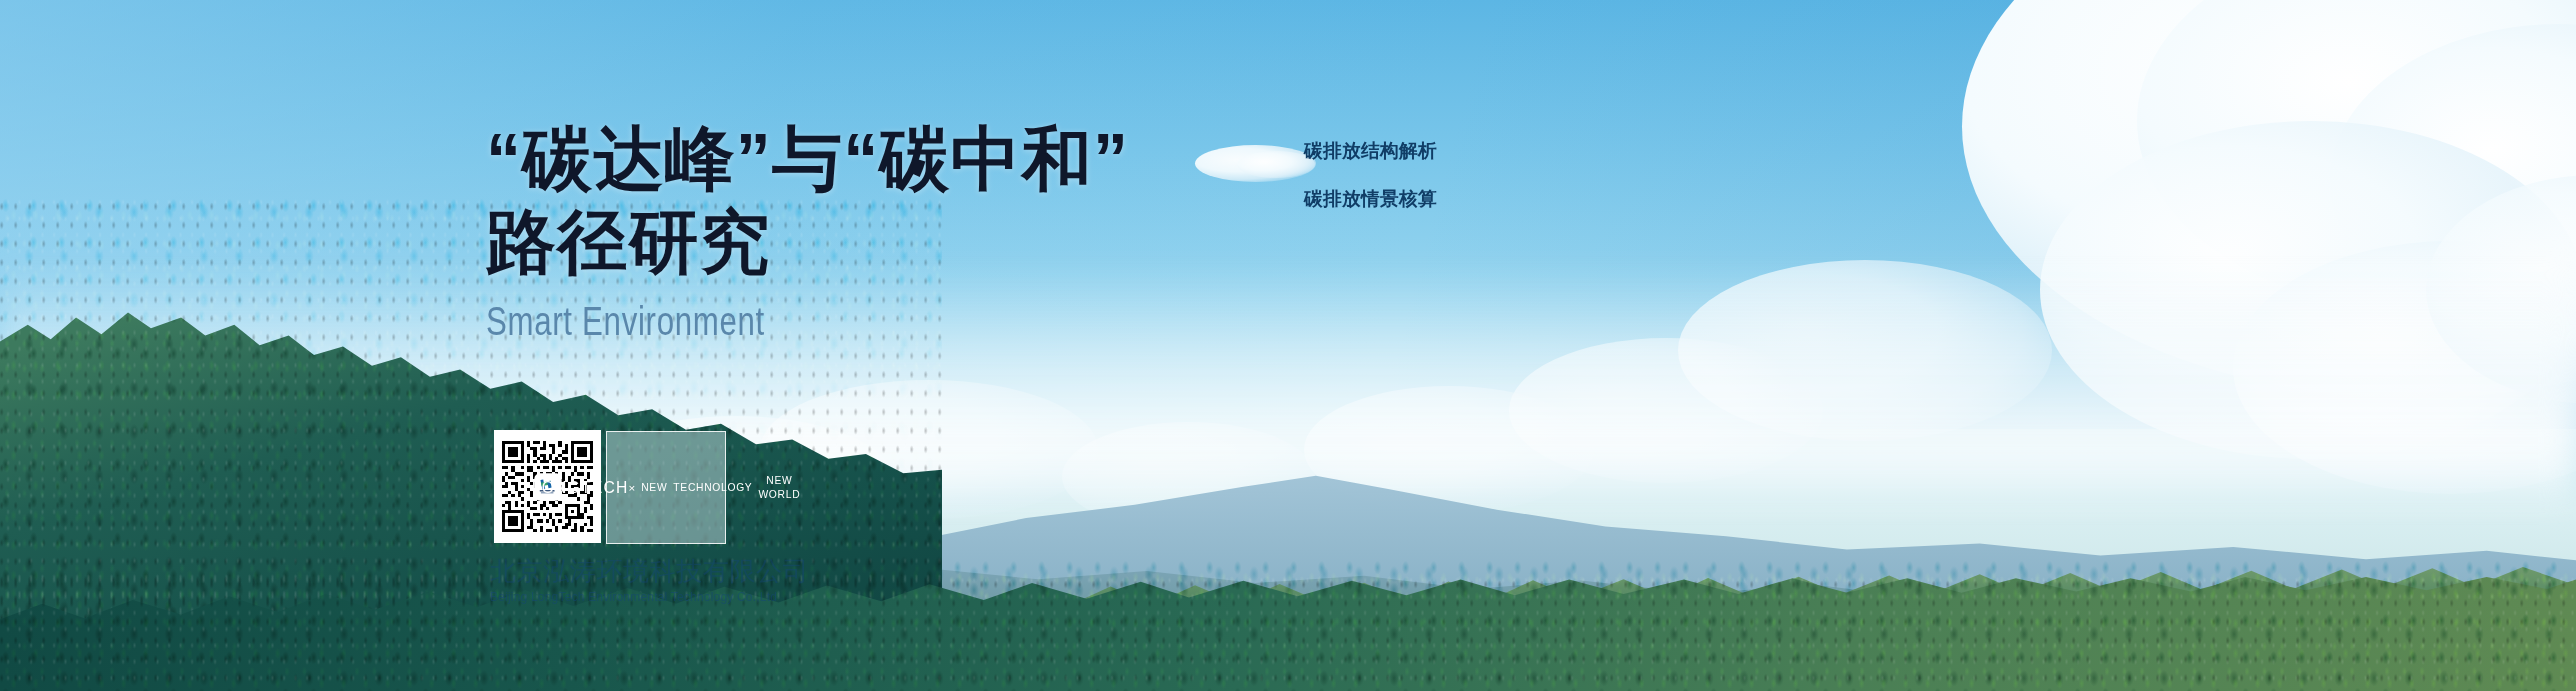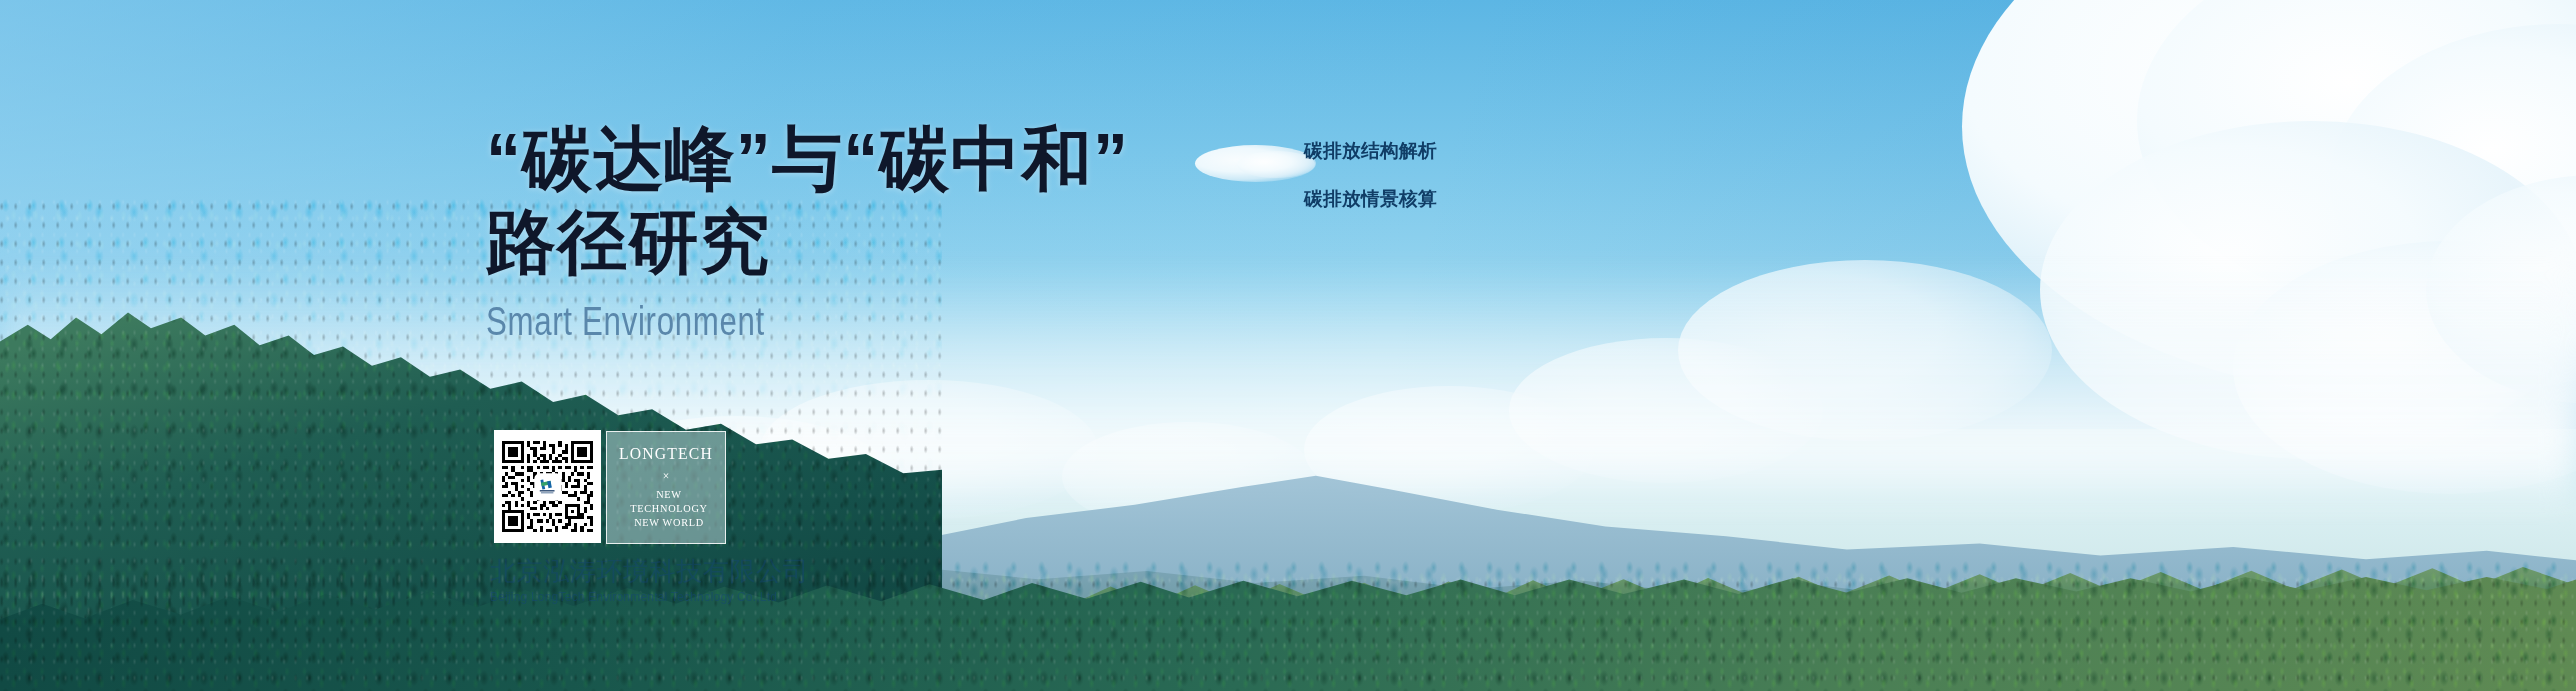--- a/index.html
+++ b/index.html
@@ -97,23 +97,22 @@
   #qr-canvas{width:91px;height:91px;position:relative;background:#fff;}
   #qr-logo{
     position:absolute;left:50%;top:50%;transform:translate(-50%,-50%);
     width:25px;height:25px;background:#fff;border-radius:4.2px;
     box-shadow:0 0 0 1.2px #fff;display:flex;align-items:center;justify-content:center;
   }
   #brand-panel{
     position:absolute;left:112px;top:1.2px;width:118px;height:111px;
     background:rgba(225,243,248,.42);
     border:1.2px solid rgba(255,255,255,.85);
-    display:flex;flex-direction:column;align-items:center;justify-content:center;
+    display:flex;flex-direction:row;align-items:center;justify-content:center;
     text-align:center;
-    font-family:Liberation Serif, serif;
   }
   .bp-main{color:#fff;font-size:15.7px;letter-spacing:1.2px;font-weight:300;line-height:1;}
   .bp-x{color:#fff;font-size:11.5px;margin:7.8px 0 6.6px;font-weight:300;}
   .bp-sub{color:#fff;font-size:10.3px;line-height:1.32;letter-spacing:0.7px;font-weight:300;padding-left:6px;}
 
   
   #watermark{position:absolute;left:490px;top:558px;width:253px;}
   .wm-cn{
     color:rgba(20,70,120,.42);font-size:26px;font-weight:400;letter-spacing:0.6px;
     white-space:nowrap;line-height:1;

